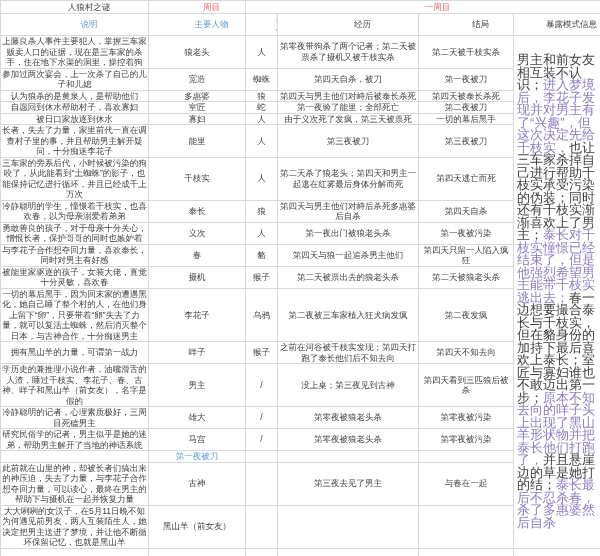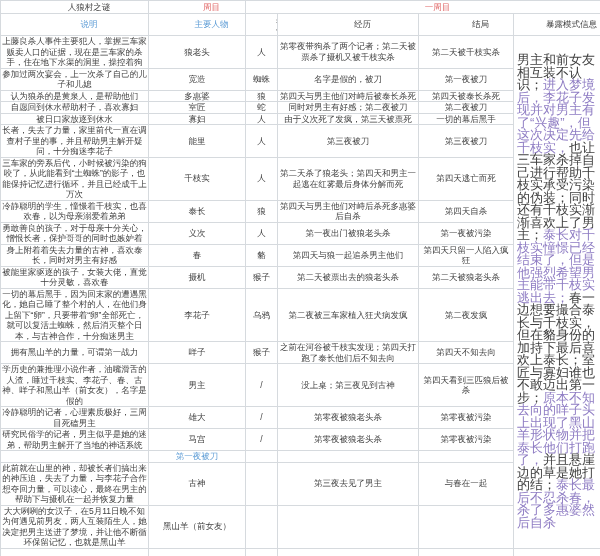--- a/index.html
+++ b/index.html
@@ -62,35 +62,35 @@
         <td>狼老头</td>
         <td>人</td>
         <td>第零夜带狗杀了两个记者；第二天被票杀了摄机又被千枝实杀</td>
         <td>第二天被千枝实杀</td>
         <td rowspan="19" class="annotation"><span class="black">男主和前女友相互装不认识；</span><span class="purple">进入梦境后，李花子发现并对男主有了“兴趣”，但这次决定先给千枝实，</span><span class="black">也让三车家杀掉自己进行帮助千枝实承受污染的伪装；同时还有千枝实渐渐喜欢上了男主；</span><span class="purple">泰长对千枝实憧憬已经结束了，但是他强烈希望男主能带千枝实逃出去；</span><span class="black">春一边想要撮合泰长与千枝实，但在貉身份的加持下最后喜欢上泰长；室匠与寡妇谁也不敢迈出第一步；</span><span class="purple">原本不知去向的咩子头上出现了黑山羊形状物并把泰长他们打跑了，</span><span class="black">并且悬崖边的草是她打的结；</span><span class="purple">泰长最后不忍杀春，杀了多惠婆然后自杀</span></td>
       </tr>
       <tr>
         <td>参加过两次宴会，上一次杀了自己的儿子和儿媳</td>
         <td>宽造</td>
         <td>蜘蛛</td>
-        <td>名字是假的，被刀</td>
+        <td>第四天自杀，被刀</td>
         <td>第一夜被刀</td>
       </tr>
       <tr>
         <td>认为狼杀的是黄泉人，是帮助他们</td>
         <td>多惠婆</td>
         <td>狼</td>
         <td>第四天与男主他们对峙后被泰长杀死</td>
         <td>第四天被泰长杀死</td>
       </tr>
       <tr>
         <td>自愿回到休水帮助村子，喜欢寡妇</td>
         <td>室匠</td>
         <td>蛇</td>
-        <td>同时对男主有好感；第二夜被刀</td>
+        <td>第一夜验了能里；全部死亡</td>
         <td>第二夜被刀</td>
       </tr>
       <tr>
         <td>被日口家放逐到休水</td>
         <td>寡妇</td>
         <td>人</td>
         <td>由于义次死了发疯，第三天被票死</td>
         <td>一切的幕后黑手</td>
       </tr>
       <tr>
@@ -115,35 +115,35 @@
         <td>第四天自杀</td>
       </tr>
       <tr>
         <td>勇敢善良的孩子，对于母亲十分关心，憎恨长者，保护哥哥的同时也嫉妒着</td>
         <td>义次</td>
         <td>人</td>
         <td>第一夜出门被狼老头杀</td>
         <td>第一夜被污染</td>
       </tr>
       <tr>
-        <td>身上附着着失去力量的古神，喜欢泰长，同时对男主有好感</td>
+        <td>与李花子合作想夺回力量，喜欢泰长，同时对男主有好感</td>
         <td>春</td>
         <td>貉</td>
         <td>第四天与狼一起追杀男主他们</td>
         <td>第四天只留一人陷入疯狂</td>
       </tr>
       <tr>
         <td>被能里家驱逐的孩子，女装大佬，直觉十分灵敏，喜欢春</td>
         <td>摄机</td>
         <td>猴子</td>
         <td>第二天被票出去的狼老头杀</td>
         <td>第二天被狼老头杀</td>
       </tr>
       <tr>
-        <td>一切的幕后黑手，因为回末家的遭遇黑化，她自己睡了整个村的人，在他们身上留下“卵”，只要带着“卵”全部死亡，就可以复活土蜘蛛，然后消灭整个日本，与古神合作，十分痴迷男主</td>
+        <td>一切的幕后黑手，因为回末家的遭遇黑化，她自己睡了整个村的人，在他们身上留下“卵”，只要带着“卵”失去了力量，就可以复活土蜘蛛，然后消灭整个日本，与古神合作，十分痴迷男主</td>
         <td>李花子</td>
         <td>乌鸦</td>
         <td>第二夜被三车家植入狂犬病发疯</td>
         <td>第二夜发疯</td>
       </tr>
       <tr>
         <td>拥有黑山羊的力量，可谓第一战力</td>
         <td>咩子</td>
         <td>猴子</td>
         <td>之前在河谷被千枝实发现；第四天打跑了泰长他们后不知去向</td>

